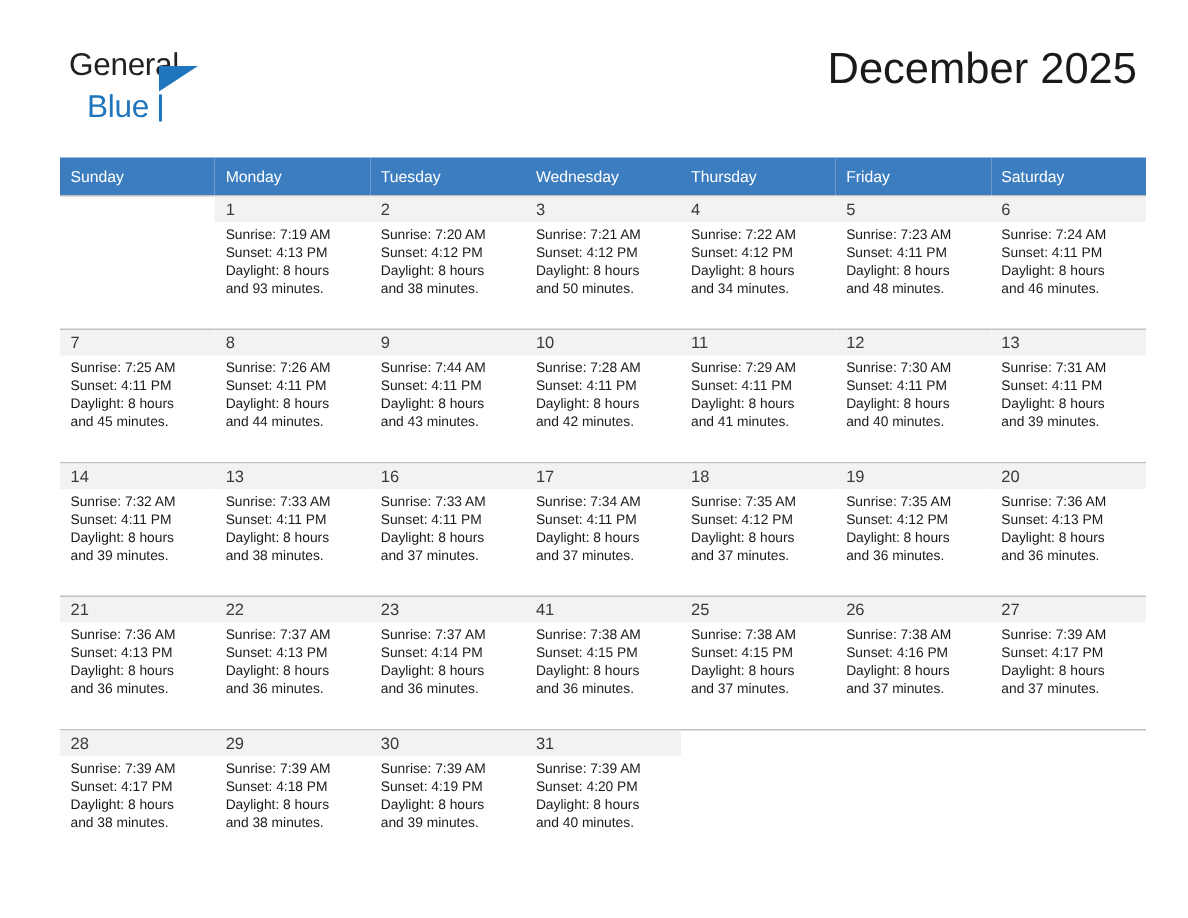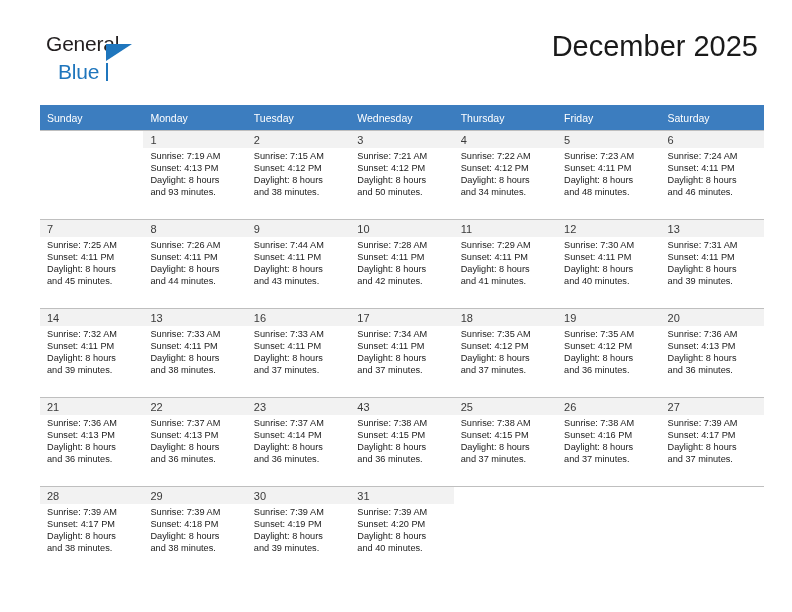--- a/index.html
+++ b/index.html
@@ -205,21 +205,21 @@
               <span>Sunset: 4:13 PM</span>
               <span>Daylight: 8 hours</span>
               <span>and 93 minutes.</span>
             </div>
           </div>
         </td>
         <td>
           <div class="cell-inner filled">
             <span class="daynum">2</span>
             <div class="detail">
-              <span>Sunrise: 7:15 AM</span>
+              <span>Sunrise: 7:20 AM</span>
               <span>Sunset: 4:12 PM</span>
               <span>Daylight: 8 hours</span>
               <span>and 38 minutes.</span>
             </div>
           </div>
         </td>
         <td>
           <div class="cell-inner filled">
             <span class="daynum">3</span>
             <div class="detail">
@@ -454,21 +454,21 @@
             <div class="detail">
               <span>Sunrise: 7:37 AM</span>
               <span>Sunset: 4:14 PM</span>
               <span>Daylight: 8 hours</span>
               <span>and 36 minutes.</span>
             </div>
           </div>
         </td>
         <td>
           <div class="cell-inner filled">
-            <span class="daynum">43</span>
+            <span class="daynum">41</span>
             <div class="detail">
               <span>Sunrise: 7:38 AM</span>
               <span>Sunset: 4:15 PM</span>
               <span>Daylight: 8 hours</span>
               <span>and 36 minutes.</span>
             </div>
           </div>
         </td>
         <td>
           <div class="cell-inner filled">

